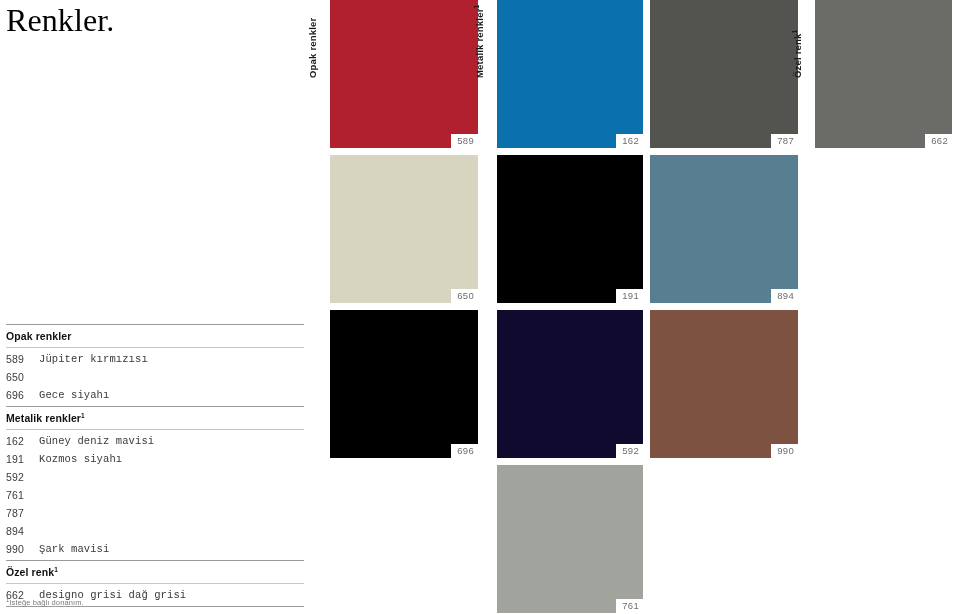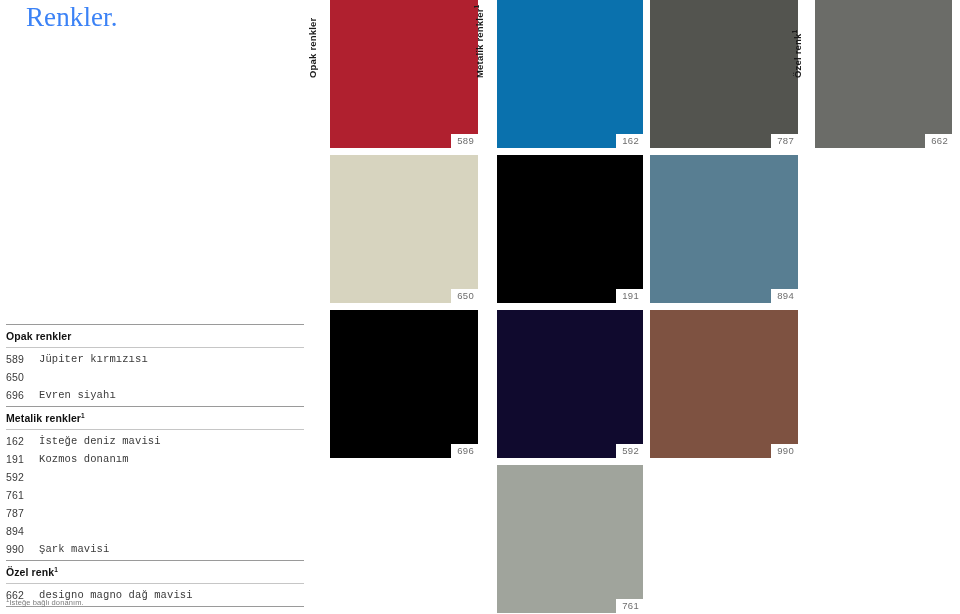--- a/index.html
+++ b/index.html
@@ -9,25 +9,24 @@
     font-family:"Liberation Sans", sans-serif;
     position:relative;
     overflow:hidden;
     -webkit-font-smoothing:antialiased;
   }
   
   .page-title{
     position:absolute;
     left:6px; top:2px;
     font-family:"Liberation Serif", serif;
-    font-size:27px;
+    font-size:32px;
     font-weight:400;
-    color:#3b82f6;
-    letter-spacing:0.1px;
-    margin-left:20px;
+    color:#000000;
+    letter-spacing:0.1px;
   }
   
   .swatch-grid{
     position:absolute;
     left:0; top:0;
     width:960px; height:614px;
   }
   .swatch{
     position:absolute;
     box-sizing:border-box;
@@ -157,34 +156,34 @@
     <div class="legend-list">
       <div class="legend-row">
         <span class="legend-code">589</span>
         <span class="legend-name">Jüpiter kırmızısı</span>
       </div>
       <div class="legend-row">
         <span class="legend-code">650</span>
       </div>
       <div class="legend-row">
         <span class="legend-code">696</span>
-        <span class="legend-name">Evren siyahı</span>
+        <span class="legend-name">Gece siyahı</span>
       </div>
     </div>
     <div class="legend-rule"></div>
     <div class="legend-head"><span>Metalik renkler</span><sup>1</sup></div>
     <div class="legend-rule thin"></div>
     <div class="legend-list">
       <div class="legend-row">
         <span class="legend-code">162</span>
-        <span class="legend-name">İsteğe deniz mavisi</span>
+        <span class="legend-name">Güney deniz mavisi</span>
       </div>
       <div class="legend-row">
         <span class="legend-code">191</span>
-        <span class="legend-name">Kozmos donanım</span>
+        <span class="legend-name">Kozmos siyahı</span>
       </div>
       <div class="legend-row">
         <span class="legend-code">592</span>
       </div>
       <div class="legend-row">
         <span class="legend-code">761</span>
       </div>
       <div class="legend-row">
         <span class="legend-code">787</span>
       </div>
@@ -195,21 +194,21 @@
         <span class="legend-code">990</span>
         <span class="legend-name">Şark mavisi</span>
       </div>
     </div>
     <div class="legend-rule"></div>
     <div class="legend-head"><span>Özel renk</span><sup>1</sup></div>
     <div class="legend-rule thin"></div>
     <div class="legend-list">
       <div class="legend-row">
         <span class="legend-code">662</span>
-        <span class="legend-name">designo magno dağ mavisi</span>
+        <span class="legend-name">designo grisi dağ grisi</span>
       </div>
     </div>
     <div class="legend-rule"></div>
   </div>
 
 <div class="footnote">
   <sup>1</sup><span>İsteğe bağlı donanım.</span>
 </div>
 
 </body></html>

